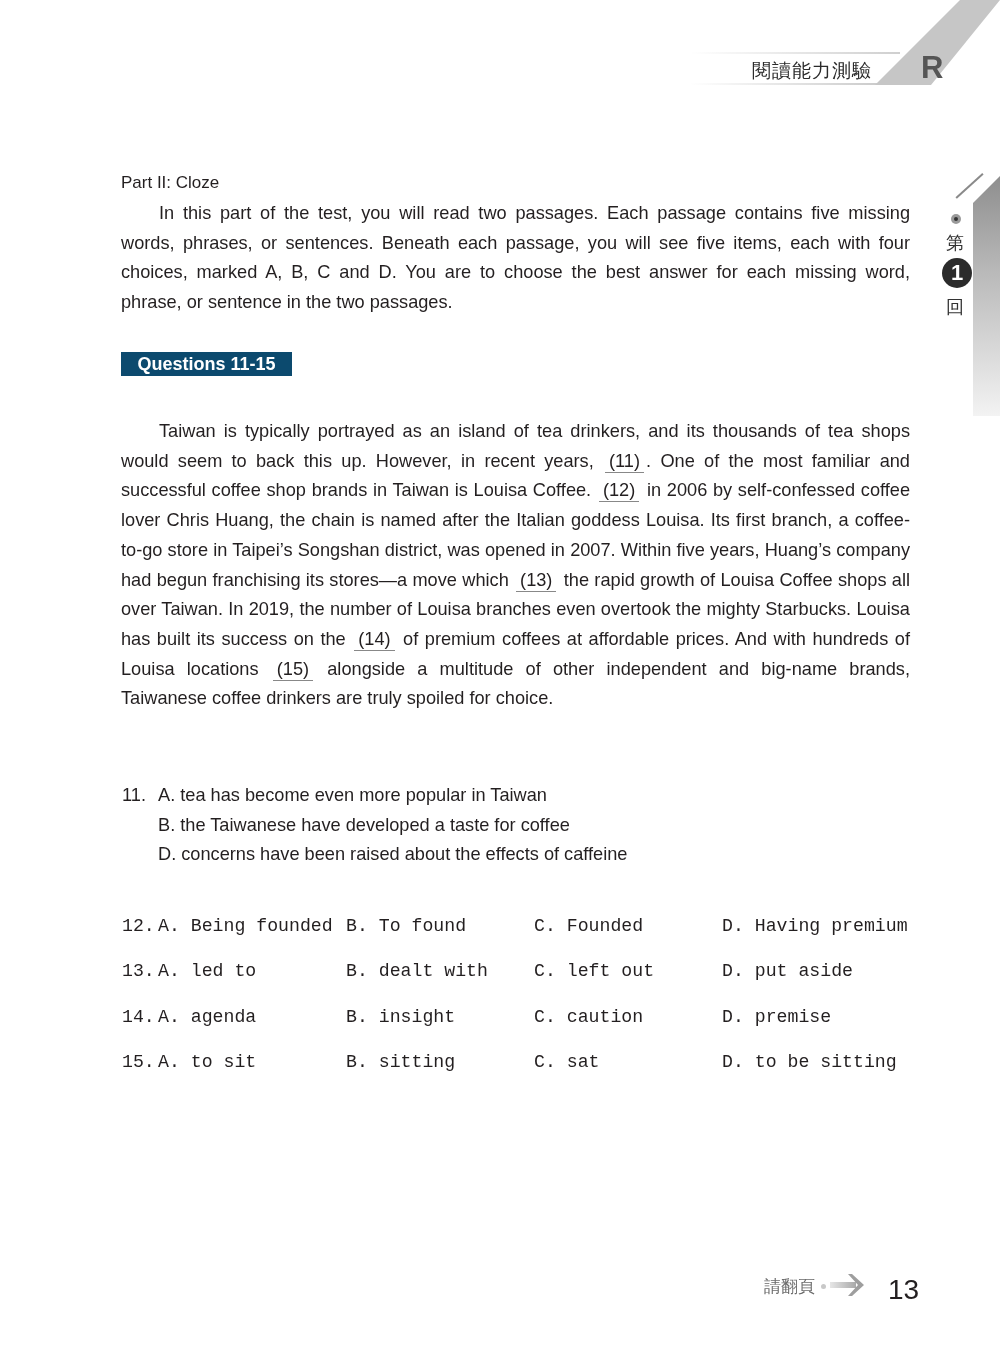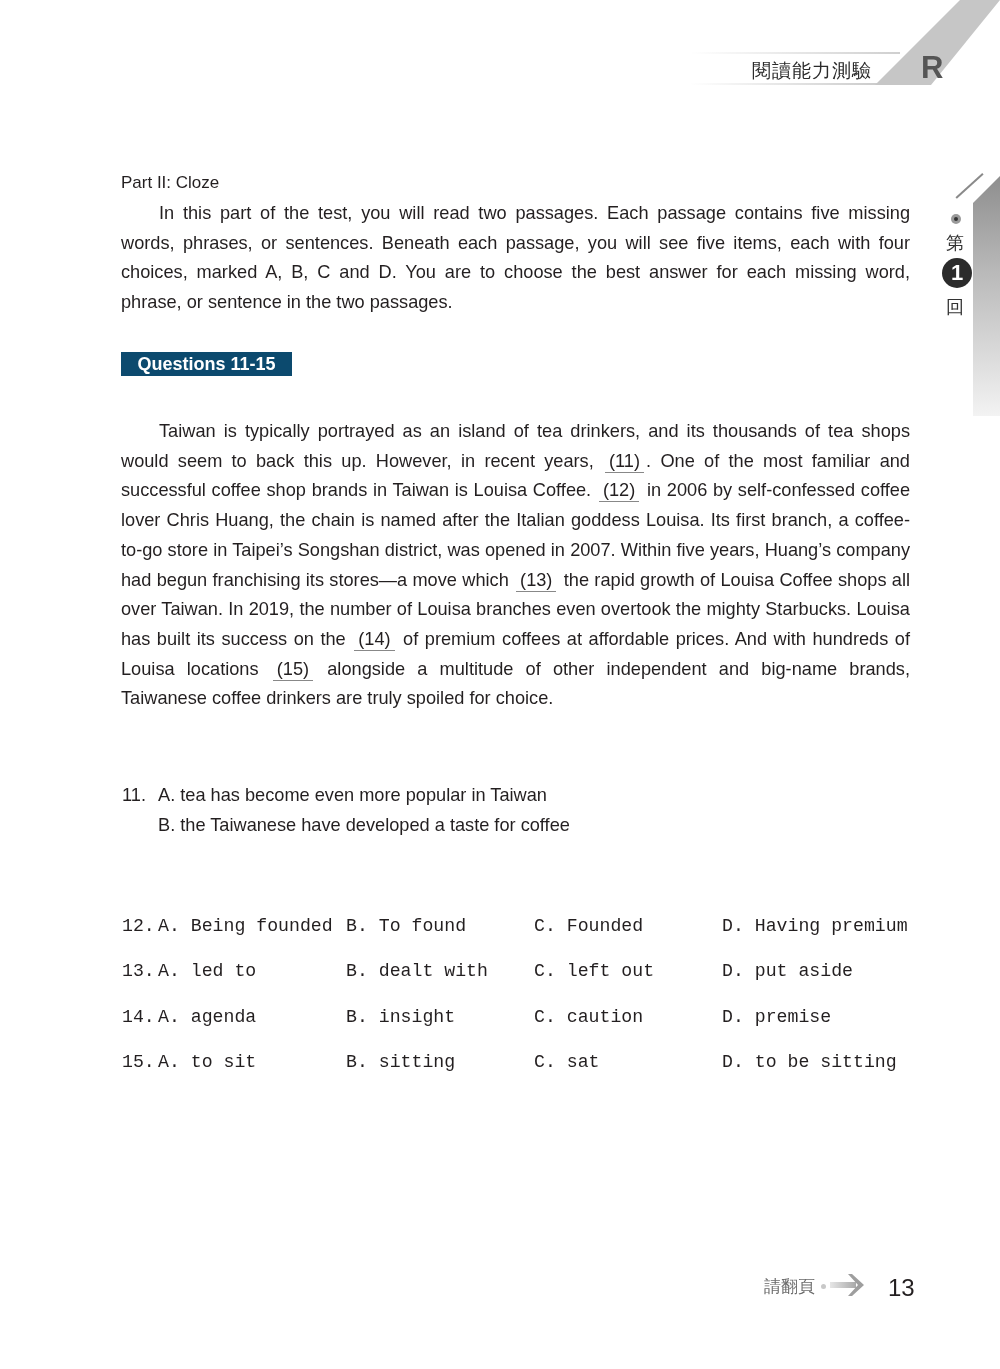--- a/index.html
+++ b/index.html
@@ -96,21 +96,21 @@
       position: absolute; left: 764px; top: 1275px; font-size: 17px; color: #6b6b6b;
       font-family: "DejaVu Sans", sans-serif;
       text-align: center;
     }
     .footer-dot {
       position: absolute; left: 821px; top: 1284px; width: 5px; height: 5px;
       border-radius: 50%; background: #c8c8c8;
     }
     .footer-arrow { position: absolute; left: 828px; top: 1272px; }
     .page-num {
-      position: absolute; left: 888px; top: 1274px; font-size: 24px; color: #231f20;
+      position: absolute; left: 888px; top: 1274px; font-size: 28px; color: #231f20;
     }
   </style>
 </head>
 <body>
 
 <div class="hdr-line"></div>
 <div class="hdr-line2"></div>
 <div class="hdr-title">閱讀能力測驗</div>
 <div class="hdr-band2"></div>
 <div class="hdr-r">R</div>
@@ -130,20 +130,24 @@
 <p class="para passage"><span class="indent"></span><span>Taiwan is typically portrayed as an island of tea drinkers, and its thousands of tea shops would seem to back this up. However, in recent years,</span> <span class="blank">(11)</span><span>. One of the most familiar and successful coffee shop brands in Taiwan is Louisa Coffee.</span> <span class="blank">(12)</span> <span>in 2006 by self-confessed coffee lover Chris Huang, the chain is named after the Italian goddess Louisa. Its first branch, a coffee-to-go store in Taipei’s Songshan district, was opened in 2007. Within five years, Huang’s company had begun franchising its stores—a move which</span> <span class="blank">(13)</span> <span>the rapid growth of Louisa Coffee shops all over Taiwan. In 2019, the number of Louisa branches even overtook the mighty Starbucks. Louisa has built its success on the</span> <span class="blank">(14)</span> <span>of premium coffees at affordable prices. And with hundreds of Louisa locations</span> <span class="blank">(15)</span> <span>alongside a multitude of other independent and big-name brands, Taiwanese coffee drinkers are truly spoiled for choice.</span></p>
 
 <div class="q11">
   <div class="row">
     <span class="num">11.</span>
     <span>A. tea has become even more popular in Taiwan</span>
   </div>
   <div class="row">
     <span class="num"></span>
     <span>B. the Taiwanese have developed a taste for coffee</span>
+  </div>
+  <div class="row">
+    <span class="num"></span>
+    <span>D. concerns have been raised about the effects of caffeine</span>
   </div>
 </div>
 
 <div class="qrow" style="top:916px;">
   <span class="num">12.</span>
   <span class="opt first">A. Being founded</span>
   <span class="opt">B. To found</span>
   <span class="opt">C. Founded</span>
   <span class="opt">D. Having premium</span>
 </div>

